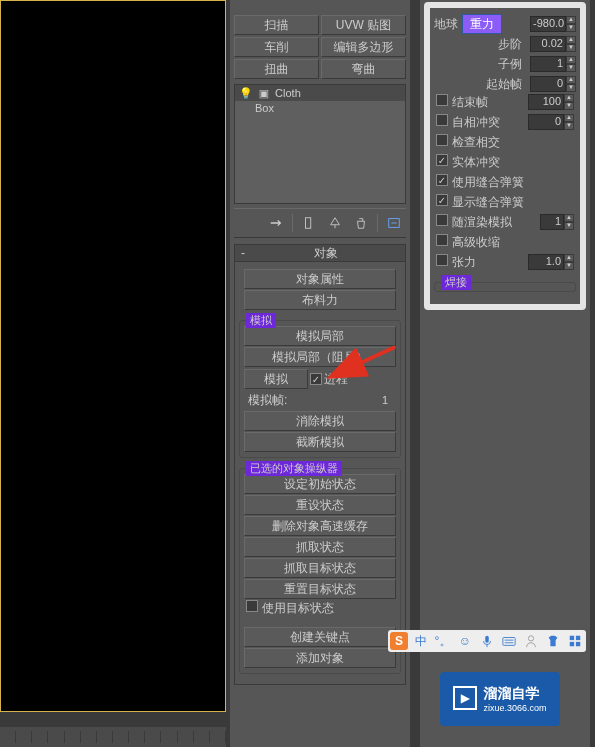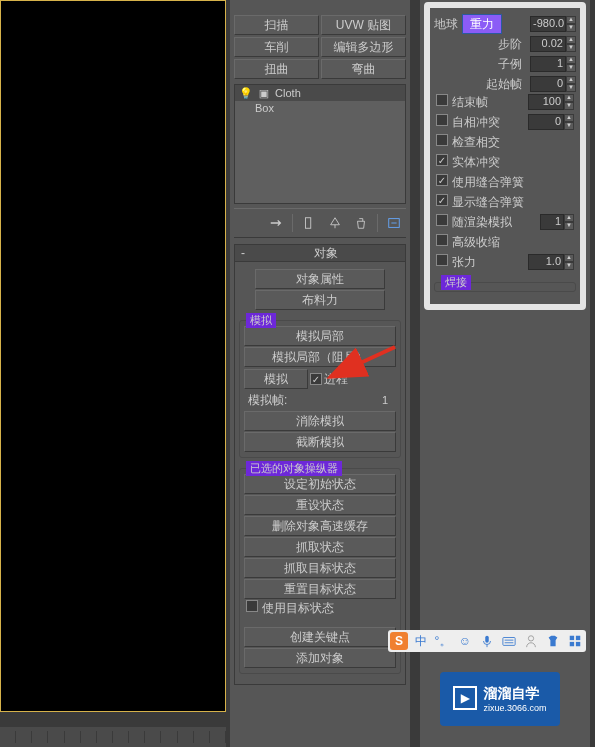--- a/index.html
+++ b/index.html
@@ -46,21 +46,21 @@
     text-align: center;
     height: 20px;
     line-height: 18px;
     font-size: 12px;
     cursor: pointer;
     margin: 1px 0;
   }
   .btn-row { display: flex; gap: 2px; }
   .btn-row .btn { flex: 1; }
   .btn-full { display: block; width: 100%; }
-  .btn-wide { width: 130px; margin-left: auto; margin-right: auto; }
+  .btn-wide { width: 152px; margin-left: auto; margin-right: auto; }
   .btn-blue {
     background: #8b5cf6;
     color: #fff;
     border-color: #2a5a9f;
   }
   .list-box {
     background: #5f5f5f;
     border: 1px solid #3a3a3a;
     height: 120px;
     margin: 4px 0;

